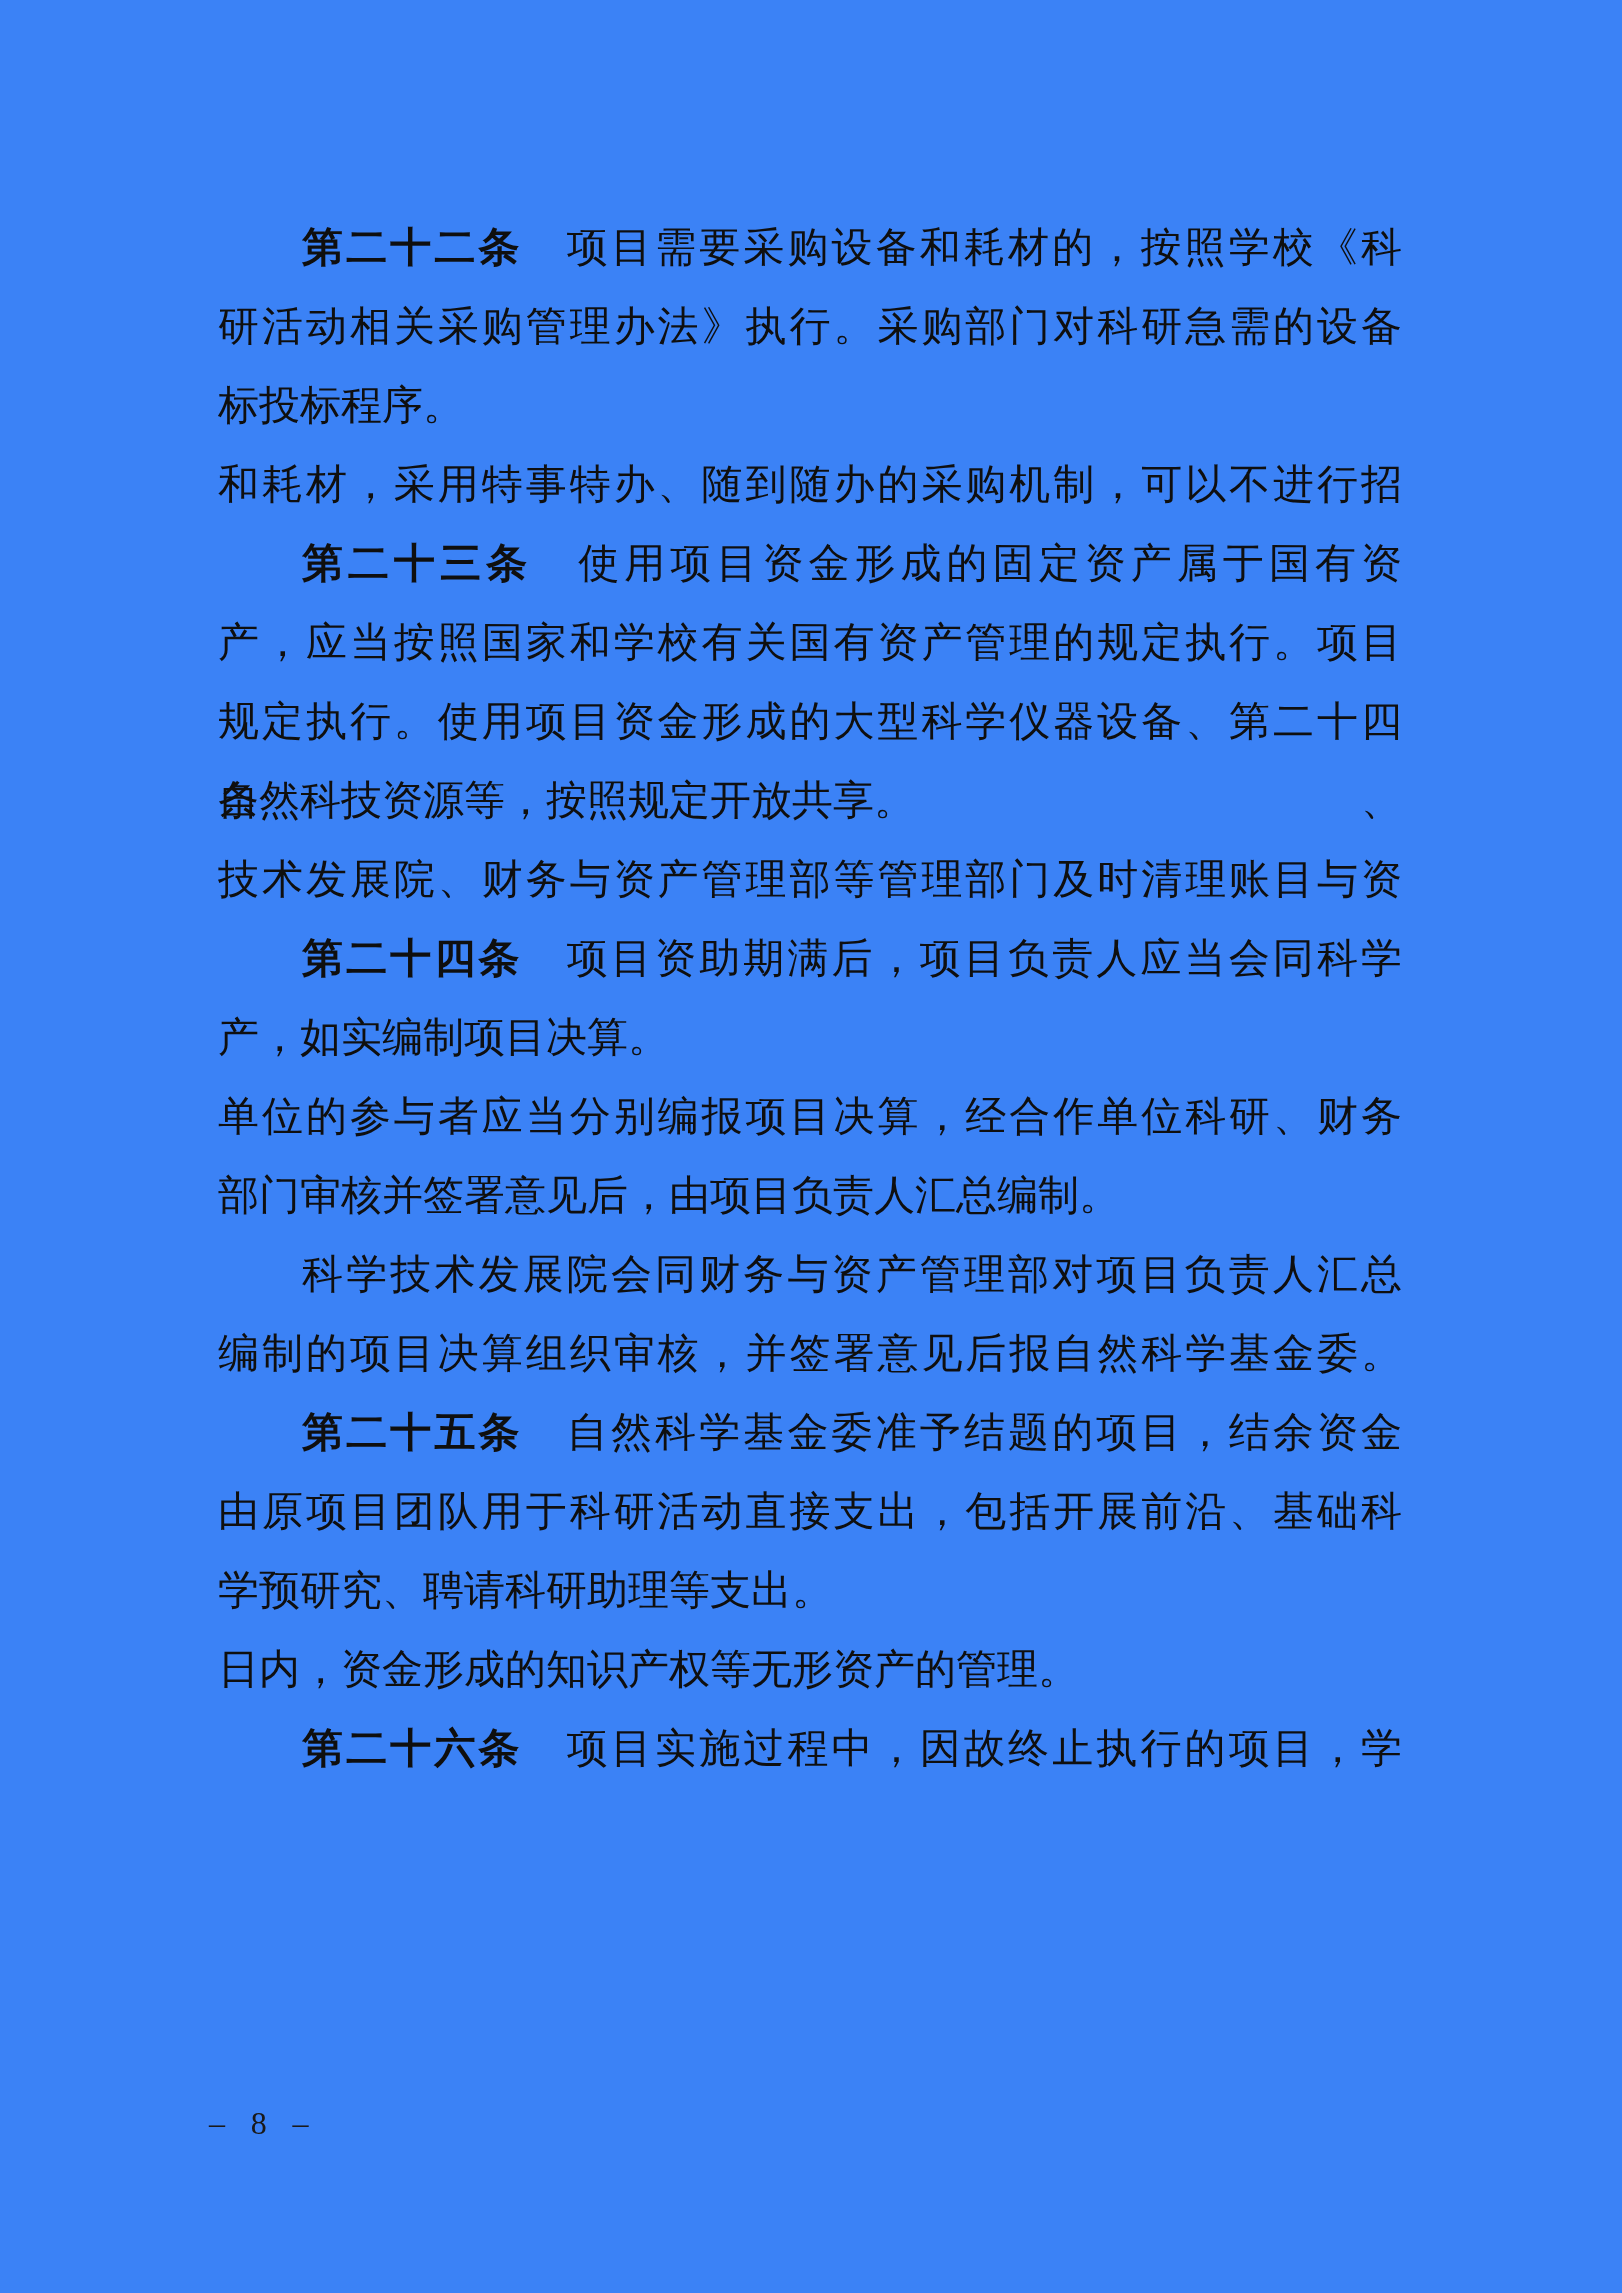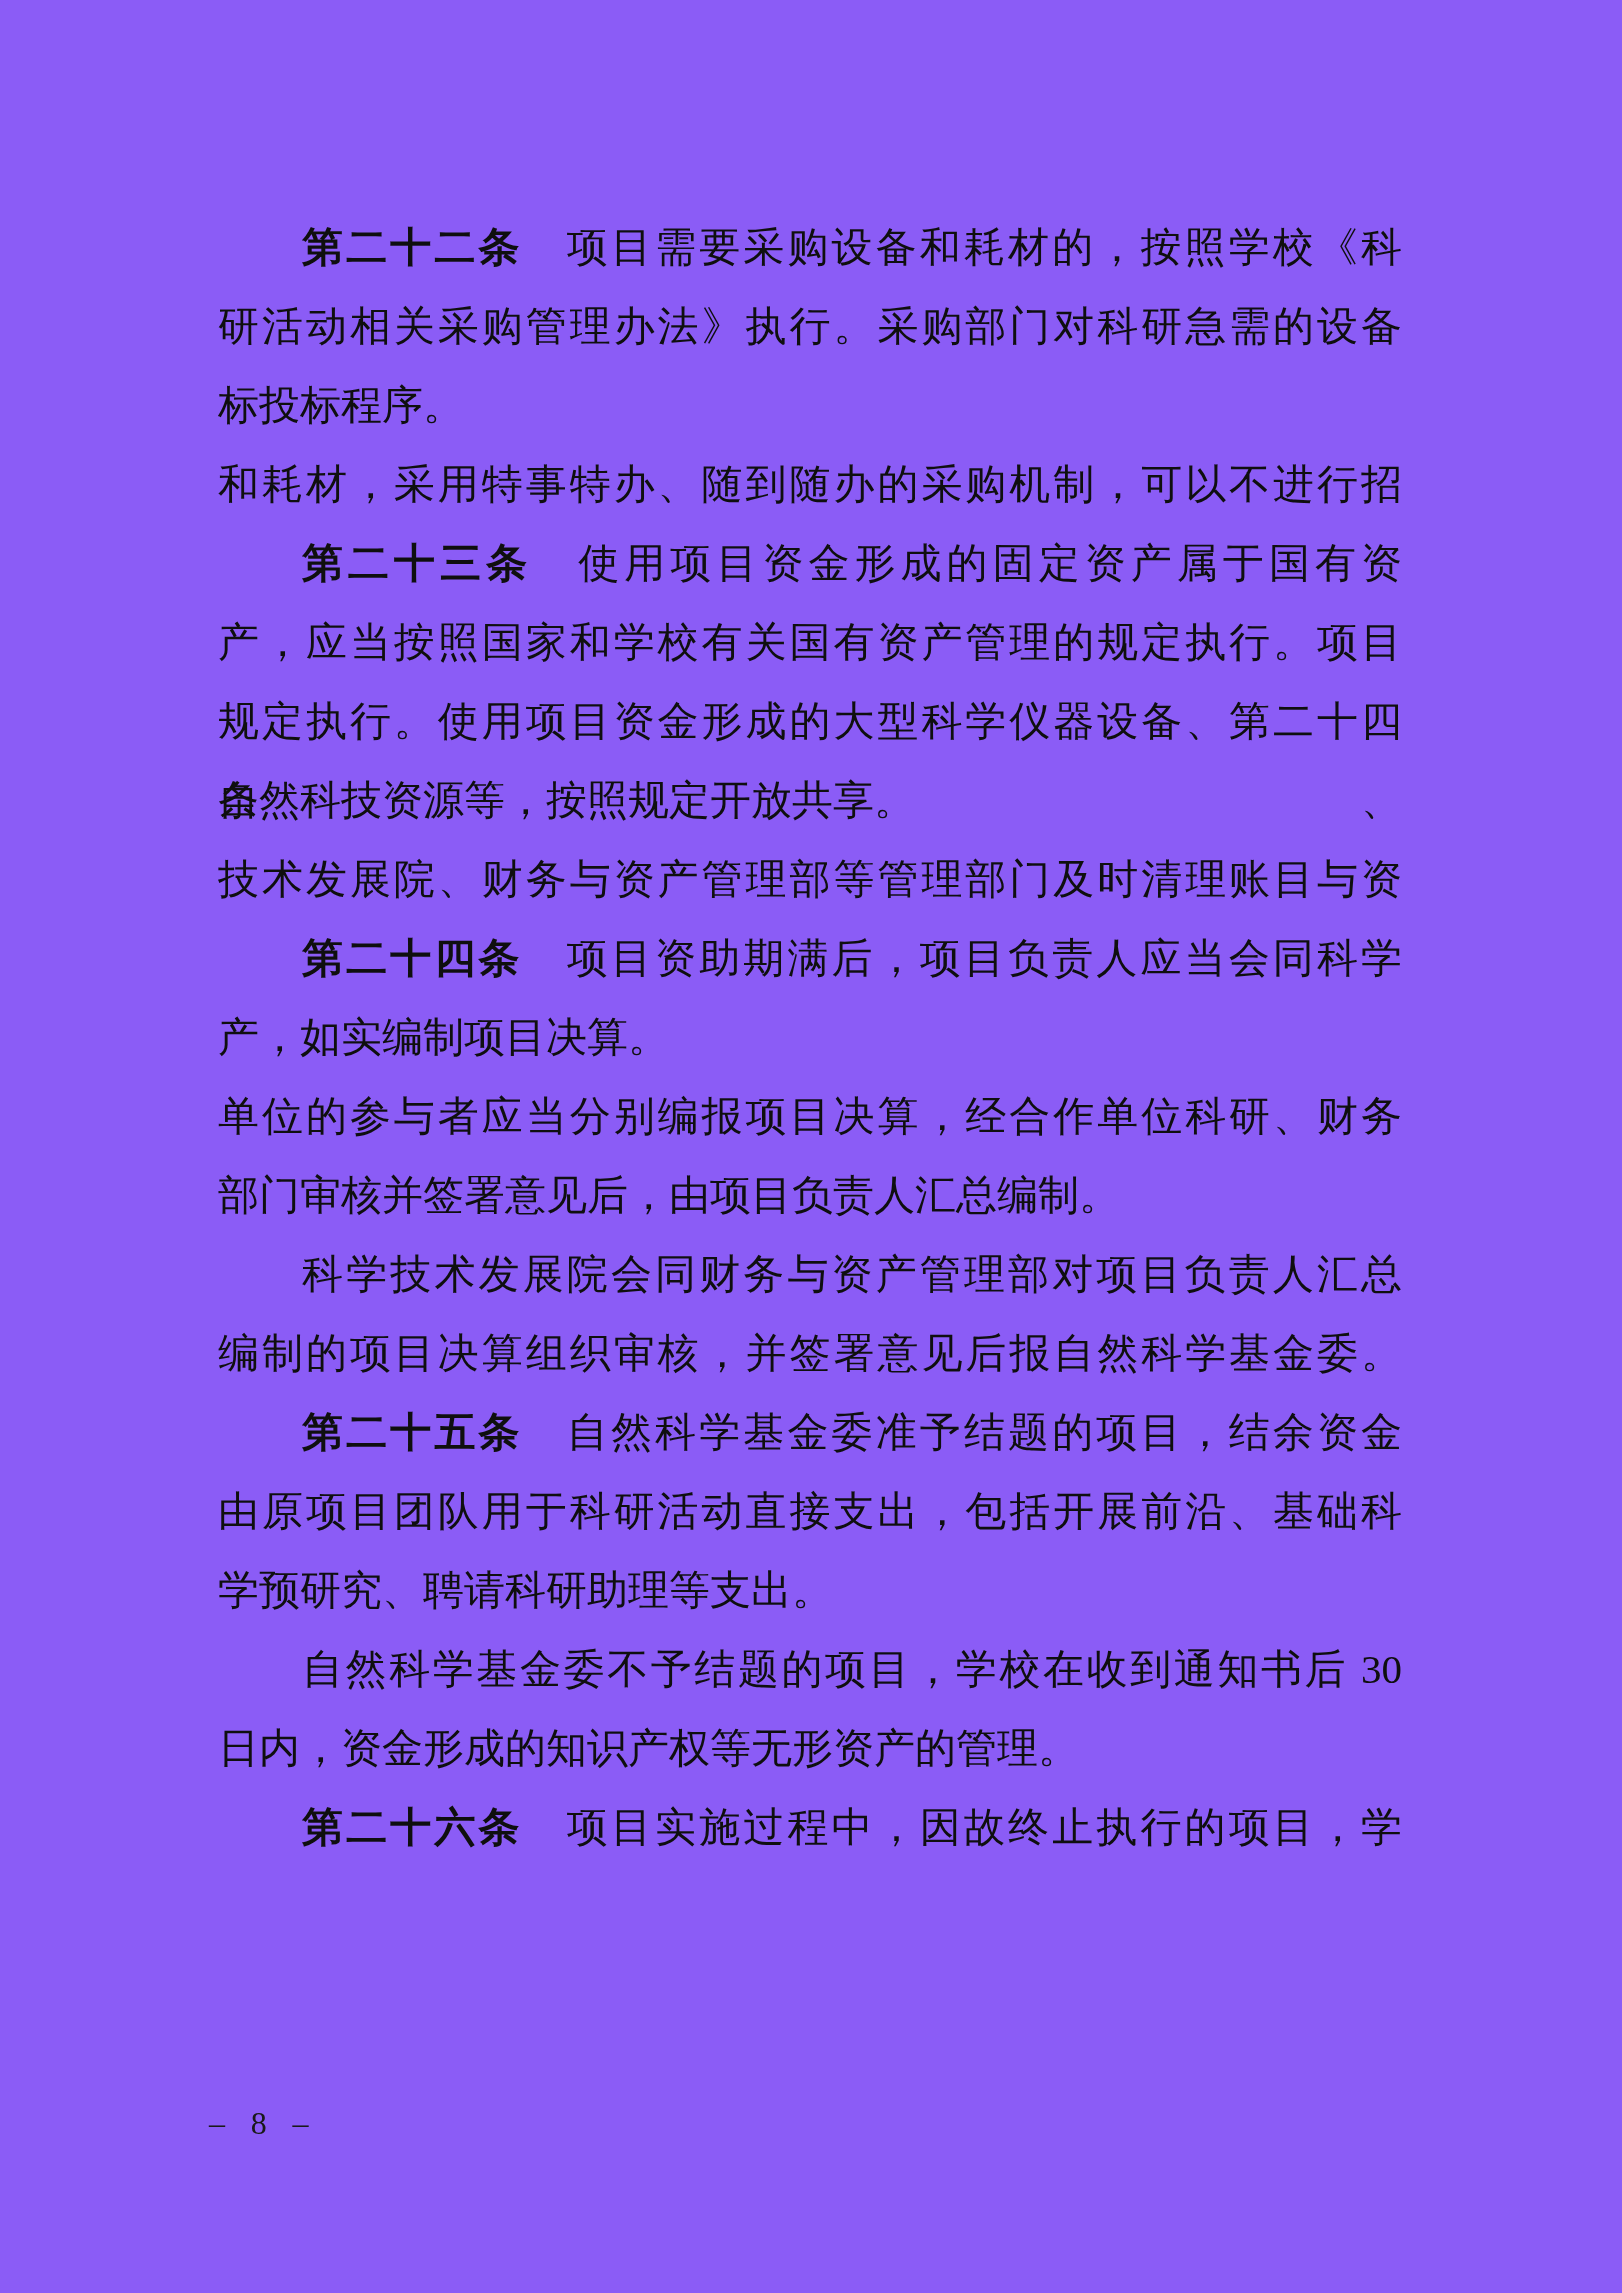--- a/index.html
+++ b/index.html
@@ -3,21 +3,21 @@
 <meta charset="utf-8">
 <style>
   html,body{margin:0;padding:0;}
   body{
     width:1622px;height:2294px;background:#ffffff;
     font-family:"Liberation Serif","DejaVu Serif",serif;
     position:relative;
   }
   .page{
     position:absolute;left:0;top:0;width:1622px;height:2294px;
-    background:#8b5cf6;overflow:hidden;
+    background:#3b82f6;overflow:hidden;
   }
   .text-block{
     position:absolute;left:218px;top:208px;width:1184px;
   }
   .line{
     height:79px;line-height:79px;font-size:41px;color:#0f0f0f;
     text-align:justify;
     white-space:normal;
   }
   .line.just{
@@ -50,19 +50,18 @@
       <div class="line just"><span class="run">技术发展院、财务与资产管理部等管理部门及时清理账目与资</span></div>
       <div class="line indent just"><span class="run bold">第二十四条</span><span class="run">　项目资助期满后，项目负责人应当会同科学</span></div>
       <div class="line"><span class="run">产，如实编制项目决算。</span></div>
       <div class="line just"><span class="run">单位的参与者应当分别编报项目决算，经合作单位科研、财务</span></div>
       <div class="line"><span class="run">部门审核并签署意见后，由项目负责人汇总编制。</span></div>
       <div class="line indent just"><span class="run">科学技术发展院会同财务与资产管理部对项目负责人汇总</span></div>
       <div class="line just"><span class="run">编制的项目决算组织审核，并签署意见后报自然科学基金委。</span></div>
       <div class="line indent just"><span class="run bold">第二十五条</span><span class="run">　自然科学基金委准予结题的项目，结余资金</span></div>
       <div class="line just"><span class="run">由原项目团队用于科研活动直接支出，包括开展前沿、基础科</span></div>
       <div class="line"><span class="run">学预研究、聘请科研助理等支出。</span></div>
-      <div class="line indent just"><span class="run">自然科学基金委不予结题的项目，学校在收到通知书后 30</span></div>
       <div class="line"><span class="run">日内，资金形成的知识产权等无形资产的管理。</span></div>
       <div class="line indent just"><span class="run bold">第二十六条</span><span class="run">　项目实施过程中，因故终止执行的项目，学</span></div>
     </div>
   <div class="footer">– 8 –</div>
 </div>
 
 
 </body></html>

